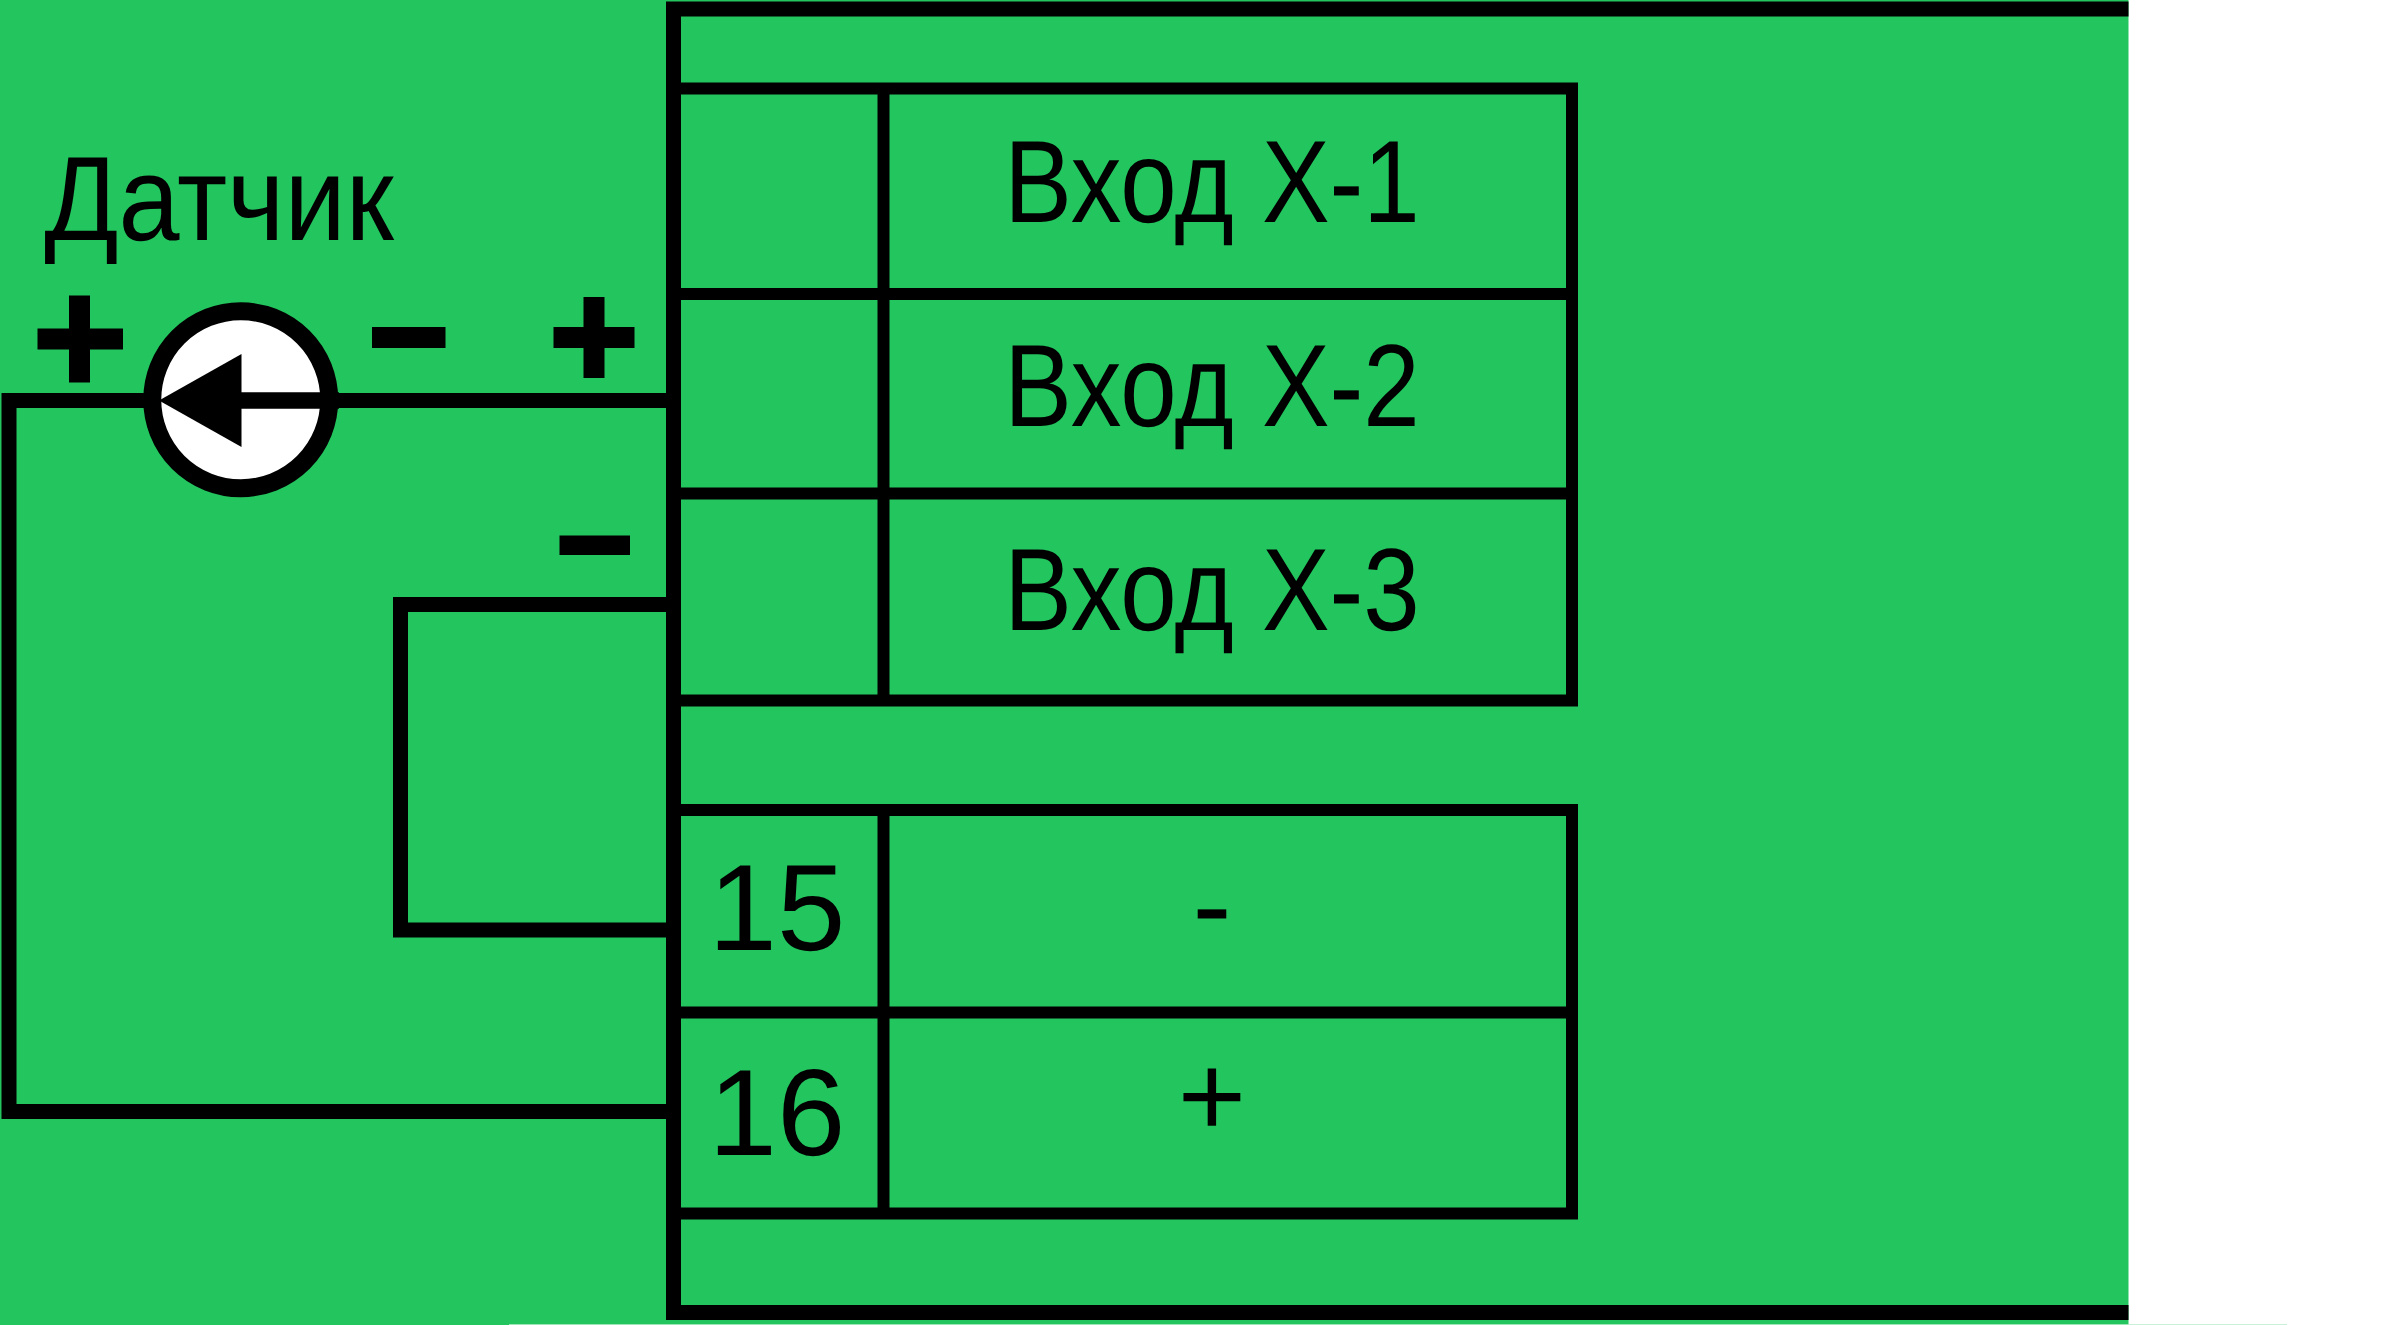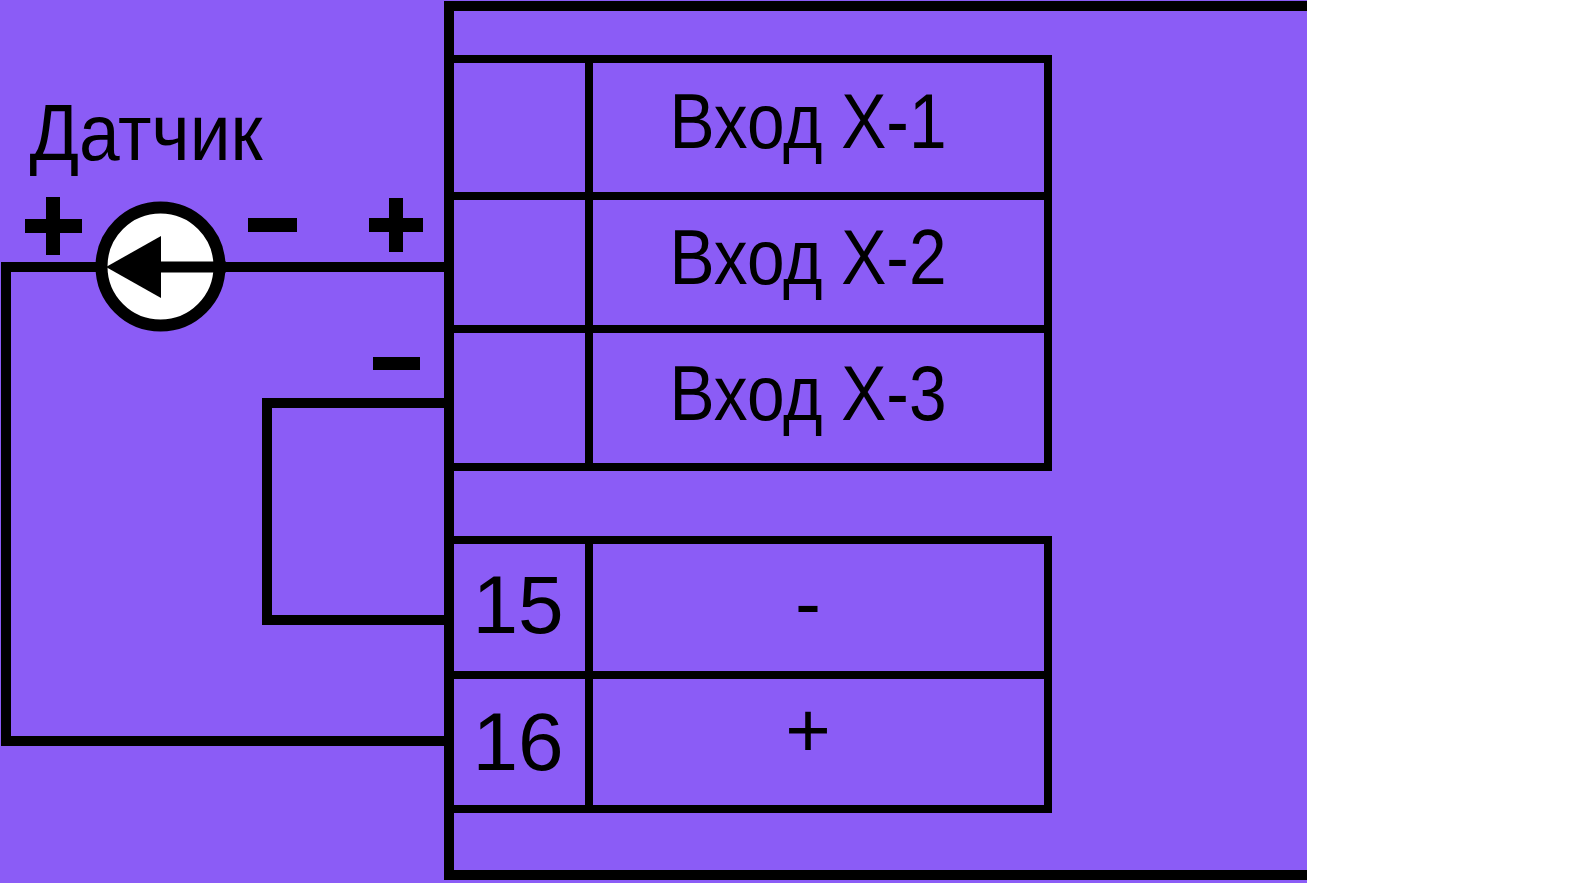--- a/index.html
+++ b/index.html
@@ -2,23 +2,23 @@
 <html><head>
 <meta charset="utf-8">
 <style>
   html, body {
     margin: 0;
     padding: 0;
     background: #ffffff;
   }
   .stage {
     position: relative;
-    width: 1307px;
+    width: 1419px;
     height: 883px;
-    background: #8b5cf6;
+    background: #22c55e;
     overflow: hidden;
     text-align: center;
   }
   svg { display: block; }
   .lbl {
     font-family: "Liberation Sans", "DejaVu Sans", sans-serif;
     fill: #000000;
   }
   .wire {
     fill: none;

